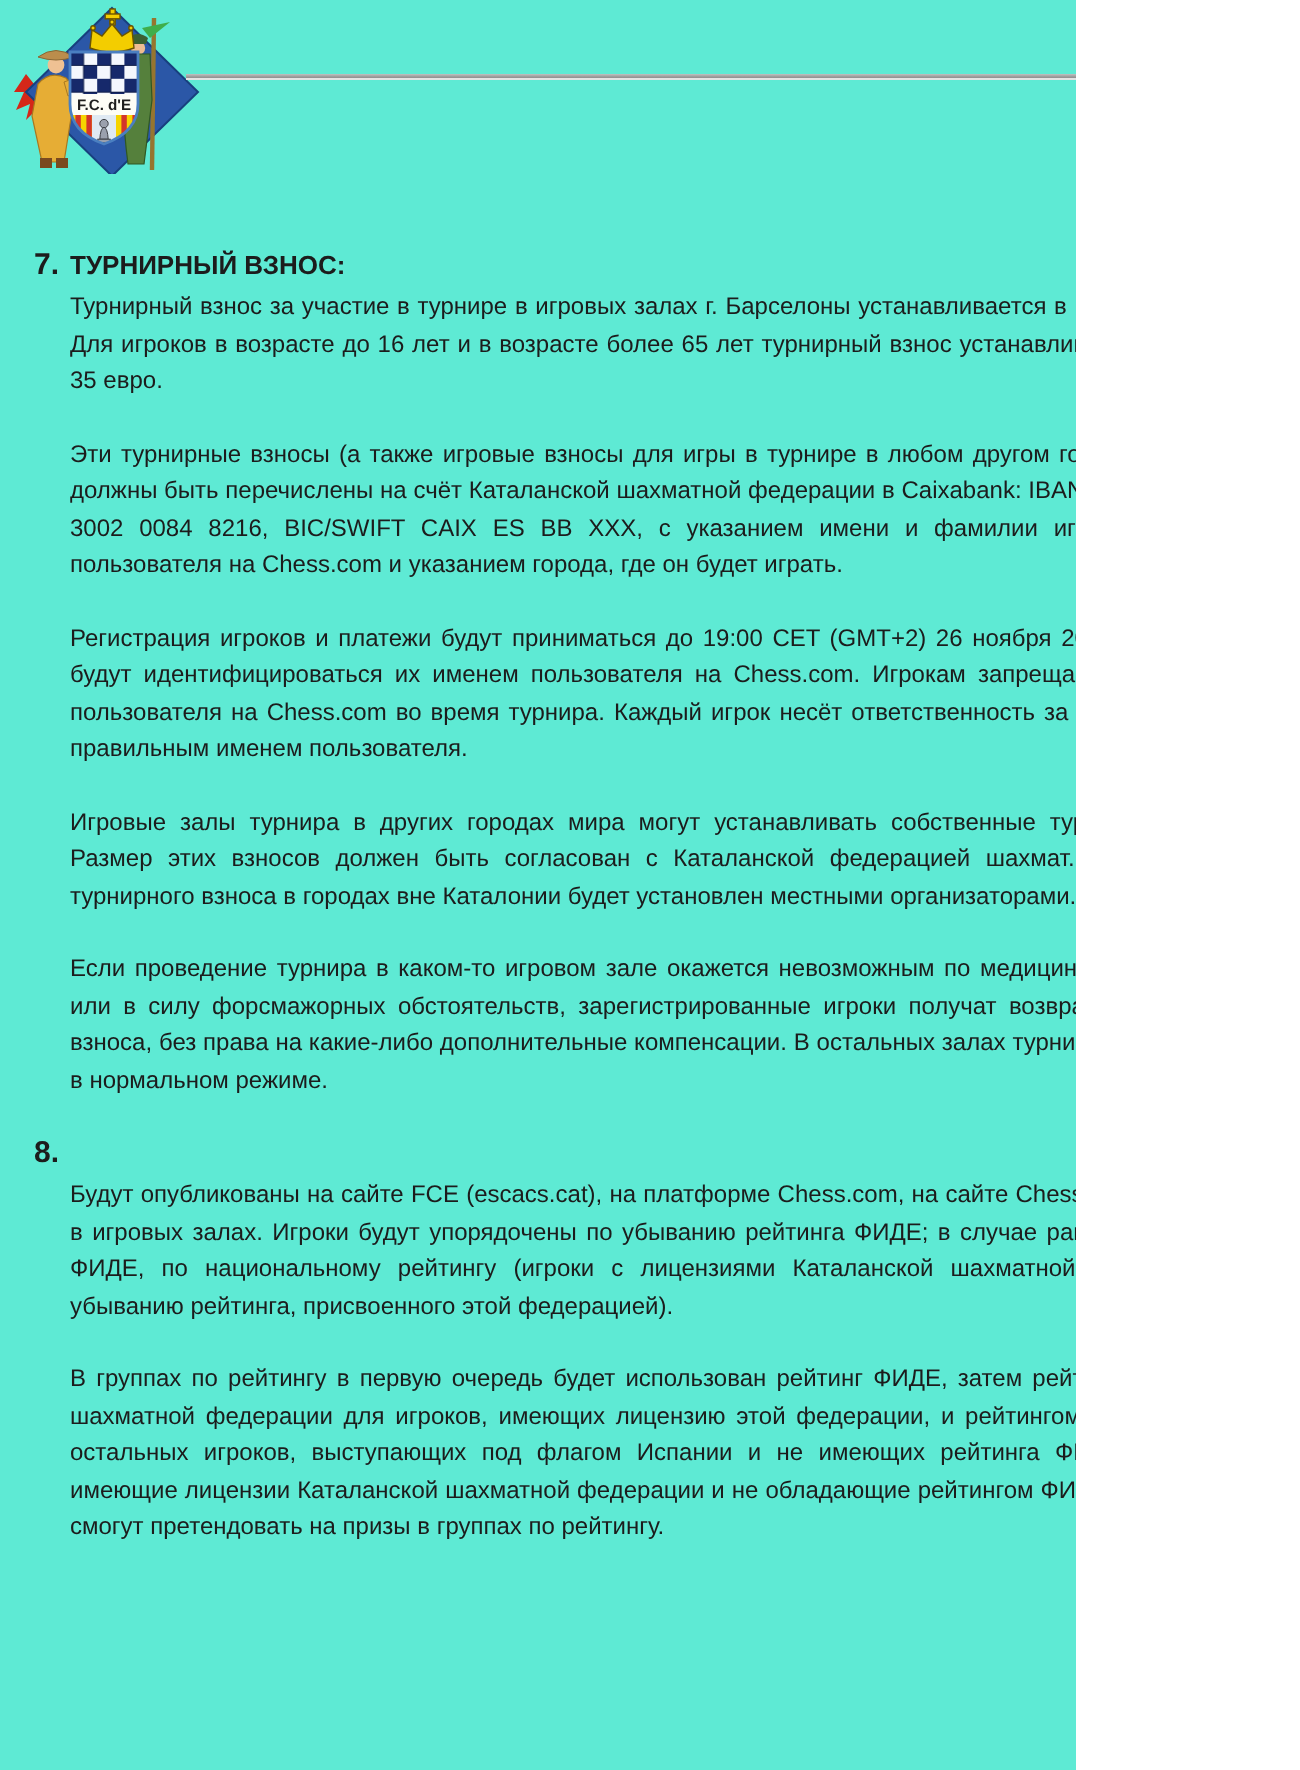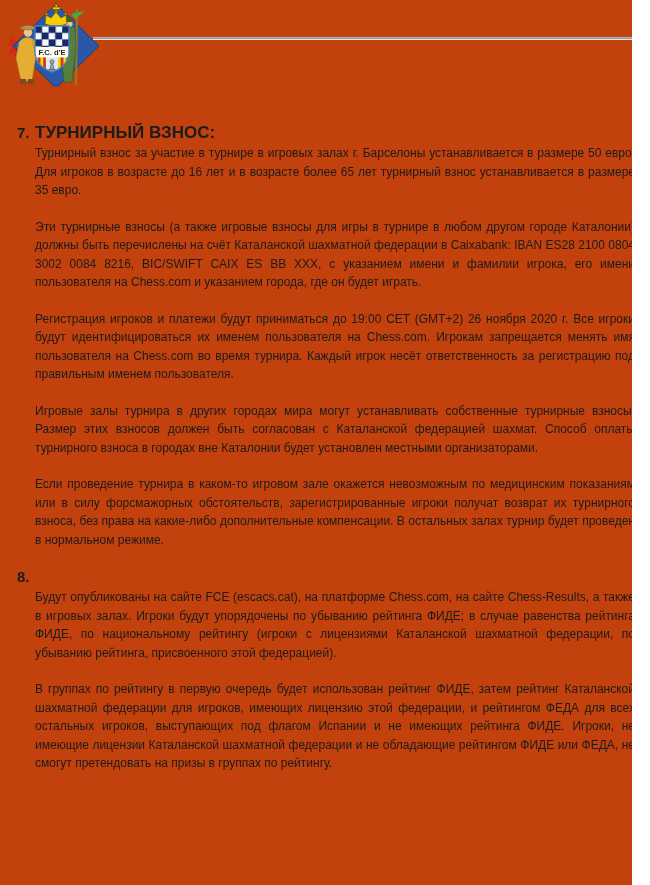--- a/index.html
+++ b/index.html
@@ -5,23 +5,23 @@
   * { box-sizing: border-box; }
   html, body { margin: 0; padding: 0; }
   body {
     width: 650px; height: 885px;
     background: #ffffff;
     font-family: "Liberation Sans", sans-serif;
     color: #1c1c1c;
   }
   .page {
     position: relative;
-    width: 632px; height: 885px;
+    width: 538px; height: 885px;
     overflow: hidden;
-    background: #c2410c;
+    background: #5eead4;
   }
   .crest {
     position: absolute;
     left: 5px; top: 2px;
     width: 95px; height: 85px;
   }
   .divider {
     position: absolute;
     left: 93px; top: 37px;
     width: 554px; height: 3px;
@@ -38,21 +38,21 @@
     display: flex;
     margin: 0 0 2px 0;
   }
   .sec-num {
     flex: none;
     width: 18px;
     font-size: 15px; line-height: 19px; font-weight: 700;
   }
   .sec-title {
     margin: 0;
-    font-size: 17px; line-height: 19px; font-weight: 700;
+    font-size: 13px; line-height: 19px; font-weight: 700;
   }
   .sec-body { margin-left: 18px; }
   .para {
     margin: 0 0 18px 0;
     font-size: 12px;
     line-height: 18.5px;
     text-align: justify;
   }
   .bold { font-weight: 400; }
 </style>

